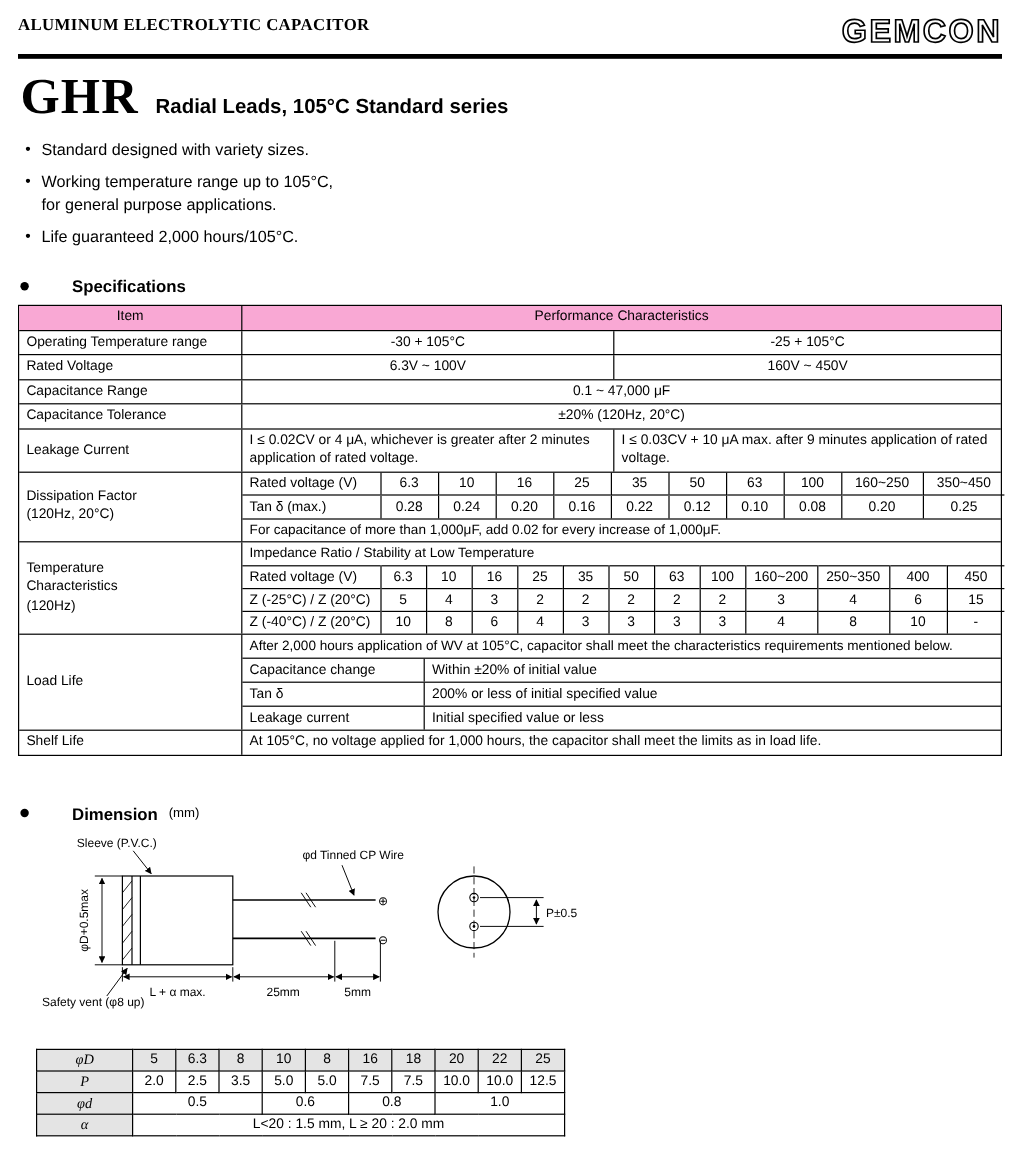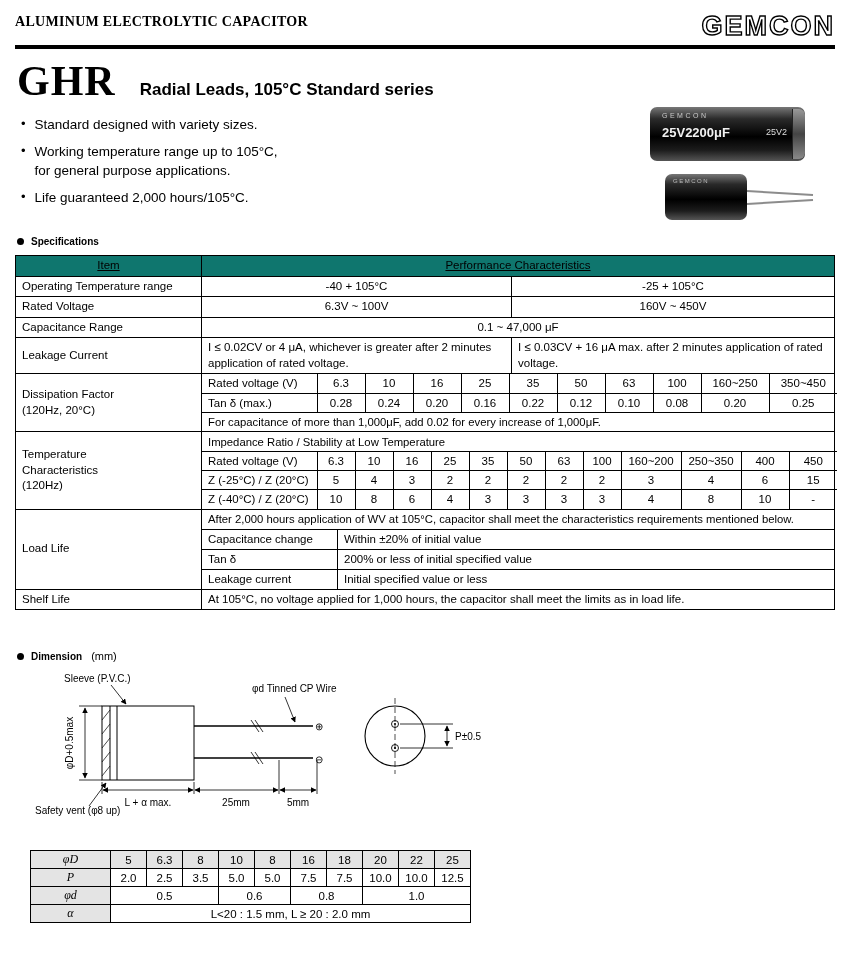--- a/index.html
+++ b/index.html
@@ -10,21 +10,21 @@
 
   
   .topbar { display:flex; justify-content:space-between; align-items:flex-start; }
   .doc-title { font-family:"Liberation Serif", serif; font-size:14px; font-weight:bold;
                letter-spacing:.3px; margin:4px 0 0; }
   .brand-logo { font-size:27px; font-weight:800; letter-spacing:2px; color:#fff;
                 -webkit-text-stroke:1.4px #000; margin-top:1px; }
   .rule { height:4px; background:#000; margin-top:3px; }
 
   
-  .series-row { display:flex; align-items:baseline; gap:24px; margin:8px 0 0 2px; }
+  .series-row { display:flex; align-items:baseline; gap:14px; margin:8px 0 0 2px; }
   .series-code { font-family:"Liberation Serif", serif; font-weight:bold; font-size:42px;
                  letter-spacing:1px; }
   .series-subtitle { font-size:17px; font-weight:bold; }
 
   
   .intro-row { display:flex; margin-top:2px; }
   .features { list-style:none; margin:8px 0 0 6px; padding:0; flex:1; }
   .features li { display:flex; gap:9px; font-size:13.5px; line-height:1.45; margin-bottom:7px; }
   .f-bullet { font-size:13px; }
   .f-text { white-space:pre-line; }
@@ -37,47 +37,47 @@
   .cap-brand { position:absolute; top:5px; left:12px; font-size:7px; letter-spacing:2.5px; color:#c9c9c9; }
   .cap-marking { position:absolute; top:18px; left:12px; font-size:13px; font-weight:bold; color:#f0f0f0; }
   .cap-marking2 { position:absolute; top:20px; right:18px; font-size:9px; color:#ddd; }
   .cap-small-wrap { display:flex; align-items:center; margin:13px 0 0 60px; }
   .cap-small { width:82px; height:46px; }
   .cap-brand2 { position:absolute; top:4px; left:8px; font-size:6px; letter-spacing:1.5px; color:#bbb; }
 
   
   .sec-heading { display:flex; align-items:center; gap:7px; margin:16px 0 8px 2px; }
   .sec-bullet { width:7px; height:7px; border-radius:50%; background:#000; flex:none; }
-  .sec-title { font-weight:bold; font-size:10px; }
+  .sec-title { font-weight:bold; font-size:14px;margin-left:29px; }
   .sec-unit { font-size:11px; margin-left:2px; }
 
   
   .spec { width:820px; border:1.4px solid #000; font-size:11.5px; margin-top:2px; }
   .srow { display:flex; border-top:1px solid #000; }
   .spec > .srow:first-child { border-top:none; }
   .scell { border-left:1px solid #000; padding:2px 6px; display:flex; align-items:center;
            min-height:19px; line-height:1.35; }
   .scell:first-child { border-left:none; }
   .c-item { width:185px; flex:none; }
   .c-half { width:310px; flex:none; }
   .c-flex { flex:1; min-width:0; }
   .center { justify-content:center; text-align:center; }
-  .gray .scell { background:#0f766e;text-decoration:underline; }
+  .gray .scell { background:#f9a8d4; }
   .pre { white-space:pre-line; }
   .gcontent { flex:1; min-width:0; border-left:1px solid #000; display:flex; flex-direction:column; }
   .gcontent > :not(:first-child) { border-top:1px solid #000; }
   .ntable { width:100%; border-collapse:collapse; table-layout:fixed; }
   .ntable td { border-left:1px solid #000; border-top:1px solid #000; text-align:center;
                height:19px; padding:0 2px; font-size:11.5px; }
   .ntable td:first-child { border-left:none; }
   .ntable tr:first-child td { border-top:none; }
   .ntable td.tleft { text-align:left; padding-left:6px; }
   .gsub, .gnote { padding:2px 6px; min-height:19px; display:flex; align-items:center;
                   font-size:11.3px; white-space:nowrap; overflow:hidden; }
-  .llrow { display:flex; }
+  .llrow { display:flex;gap:16px; }
   .llname { width:135px; flex:none; padding:2px 6px; min-height:19px; display:flex; align-items:center; }
   .llval { flex:1; border-left:1px solid #000; padding:2px 6px; min-height:19px;
            display:flex; align-items:center; }
 
   
   .draw-wrap { margin:4px 0 0 12px; }
   svg { font-family:"Liberation Sans", sans-serif; }
   .draw-wrap svg text { font-size:10px; fill:#000; }
 
   
@@ -113,73 +113,60 @@
       <li>
         <span class="f-bullet">•</span>
         <span class="f-text">Working temperature range up to 105°C,
 for general purpose applications.</span>
       </li>
       <li>
         <span class="f-bullet">•</span>
         <span class="f-text">Life guaranteed 2,000 hours/105°C.</span>
       </li>
     </ul>
-    <div class="photos">
-      <div class="cap cap-large">
-        <span class="cap-brand">GEMCON</span>
-        <span class="cap-marking">25V2200μF</span>
-        <span class="cap-marking2">25V2</span>
-        <span class="cap-end"></span>
-      </div>
-      <div class="cap-small-wrap">
-        <div class="cap cap-small">
-          <span class="cap-brand2">GEMCON</span>
-        </div>
-        <svg width="70" height="46">
-          <line x1="0" y1="17" x2="66" y2="21" stroke="#8c8c8c" stroke-width="2"></line>
-          <line x1="0" y1="30" x2="66" y2="26" stroke="#8c8c8c" stroke-width="2"></line>
-        </svg>
-      </div>
-    </div>
   </div>
 
   <div class="sec-heading">
     <span class="sec-bullet"></span>
     <span class="sec-title">Specifications</span>
   </div>
 
   <div class="spec">
 
     <div class="srow gray">
       <div class="scell c-item center">Item</div>
       <div class="scell c-flex center">Performance Characteristics</div>
     </div>
 
     <div class="srow">
       <div class="scell c-item">Operating Temperature range</div>
-      <div class="scell c-half center">-40 + 105°C</div>
+      <div class="scell c-half center">-30 + 105°C</div>
       <div class="scell c-flex center">-25 + 105°C</div>
     </div>
 
     <div class="srow">
       <div class="scell c-item">Rated Voltage</div>
       <div class="scell c-half center">6.3V ~ 100V</div>
       <div class="scell c-flex center">160V ~ 450V</div>
     </div>
 
     <div class="srow">
       <div class="scell c-item">Capacitance Range</div>
       <div class="scell c-flex center">0.1 ~ 47,000 μF</div>
     </div>
 
+    <div class="srow">
+      <div class="scell c-item">Capacitance Tolerance</div>
+      <div class="scell c-flex center">±20% (120Hz, 20°C)</div>
+    </div>
 
     <div class="srow">
       <div class="scell c-item">Leakage Current</div>
       <div class="scell c-half">I ≤ 0.02CV or 4 μA, whichever is greater after 2 minutes application of rated voltage.</div>
-      <div class="scell c-flex">I ≤ 0.03CV + 16 μA max. after 2 minutes application of rated voltage.</div>
+      <div class="scell c-flex">I ≤ 0.03CV + 10 μA max. after 9 minutes application of rated voltage.</div>
     </div>
 
     <div class="srow">
       <div class="scell c-item pre">Dissipation Factor
 (120Hz, 20°C)</div>
       <div class="gcontent">
         <table class="ntable">
           <colgroup>
             <col style="width:115px">
               <col style="width:48px">

